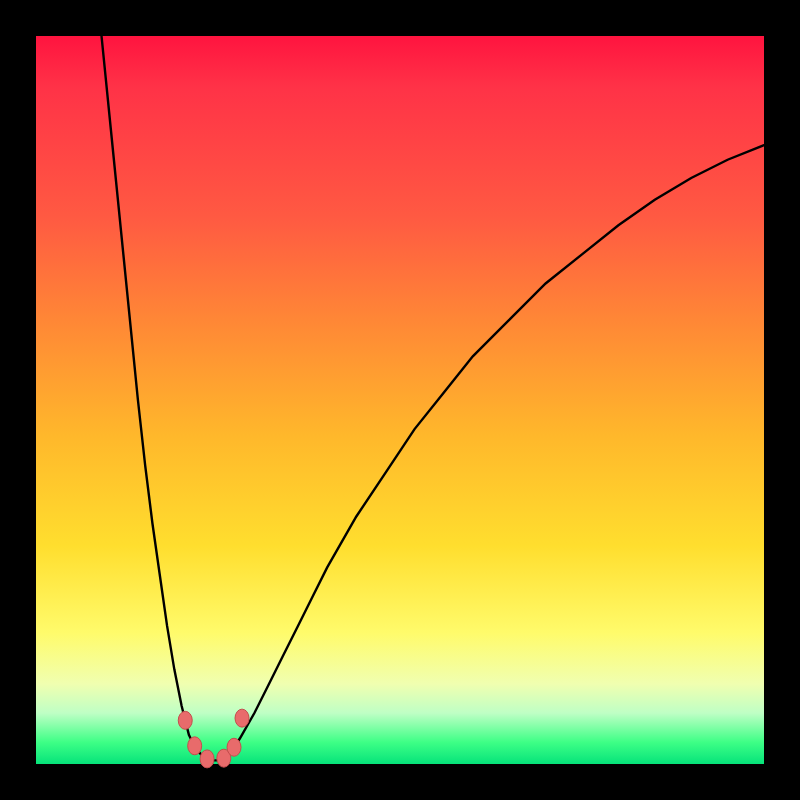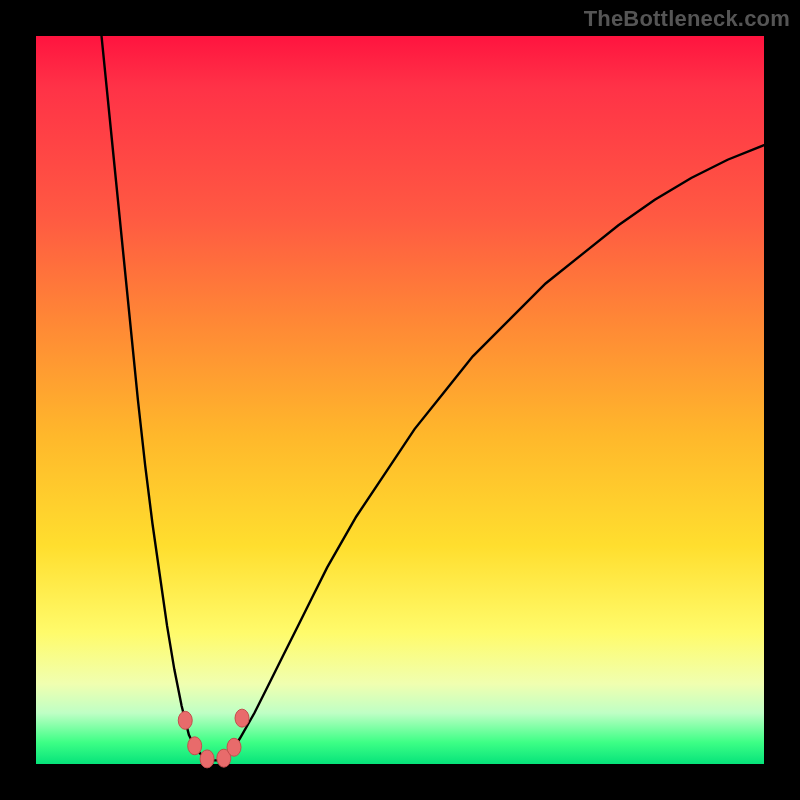--- a/index.html
+++ b/index.html
@@ -67,21 +67,20 @@
   .marker {
     fill: #e86b6b;
     stroke: #c44d4d;
     stroke-width: 1;
   }
 </style>
 </head>
 <body>
 
 <div class="frame">
-  <div class="watermark">TheBottleneck.com</div>
   <div class="plot">
     <svg class="curve" viewBox="0 0 728 728">
       <path id="curve-path" class="curve-path" d="M65.52 0.00 L72.80 72.80 L80.08 145.60 L87.36 218.40 L94.64 291.20 L101.92 364.00 L109.20 429.52 L116.48 487.76 L123.76 538.72 L131.04 589.68 L138.32 633.36 L145.60 669.76 L152.88 698.88 L160.16 713.44 L167.44 720.72 L174.72 724.36 L182.00 724.36 L189.28 720.72 L196.56 713.44 L203.84 702.52 L218.40 677.04 L232.96 647.92 L247.52 618.80 L262.08 589.68 L276.64 560.56 L291.20 531.44 L320.32 480.48 L349.44 436.80 L378.56 393.12 L407.68 356.72 L436.80 320.32 L473.20 283.92 L509.60 247.52 L546.00 218.40 L582.40 189.28 L618.80 163.80 L655.20 141.96 L691.60 123.76 L728.00 109.20"></path>
       <g id="markers">
           <ellipse cx="149.24" cy="684.32" rx="7" ry="9" class="marker"></ellipse>
           <ellipse cx="158.70" cy="709.80" rx="7" ry="9" class="marker"></ellipse>
           <ellipse cx="171.08" cy="722.90" rx="7" ry="9" class="marker"></ellipse>
           <ellipse cx="187.82" cy="722.18" rx="7" ry="9" class="marker"></ellipse>
           <ellipse cx="198.02" cy="711.26" rx="7" ry="9" class="marker"></ellipse>
           <ellipse cx="206.02" cy="682.14" rx="7" ry="9" class="marker"></ellipse>

